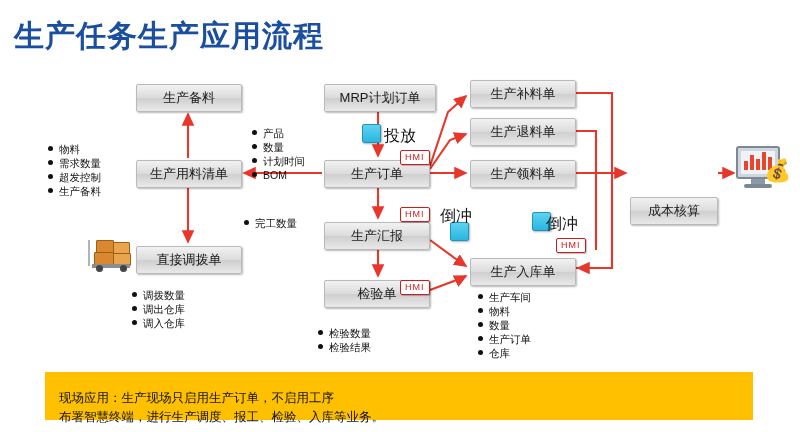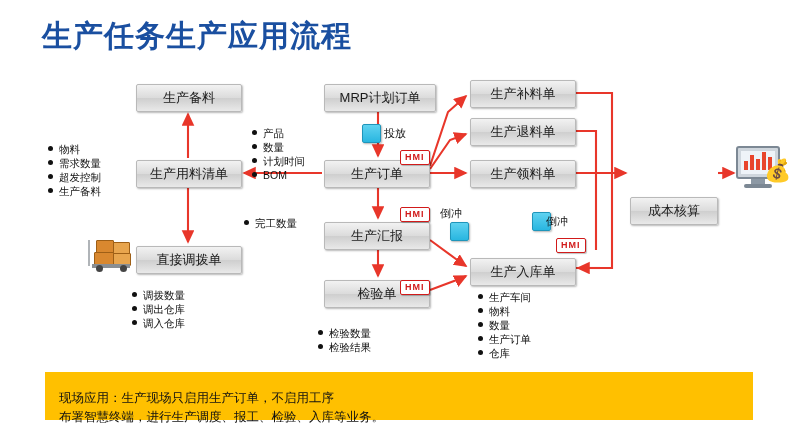--- a/index.html
+++ b/index.html
@@ -13,21 +13,20 @@
   #stage{position:relative;width:800px;height:432px;}
 
   .title{
     position:absolute;
     left:14px;top:16px;
     font-size:30px;
     font-weight:bold;
     color:#1a4fa0;
     letter-spacing:1px;
     white-space:nowrap;
-    margin-left:28px;
   }
 
   
   .box{
     position:absolute;
     background:linear-gradient(to bottom,#f2f2f2 0%,#dcdcdc 48%,#cfcfcf 52%,#e9e9e9 100%);
     border:1px solid #b9b9b9;
     border-radius:2px;
     box-shadow:1px 1px 2px rgba(0,0,0,0.28);
     display:flex;align-items:center;justify-content:center;
@@ -55,39 +54,39 @@
   
   svg.arrows{position:absolute;left:0;top:0;width:800px;height:432px;}
 
   
   .hmi{
     position:absolute;
     background:#ffffff;
     border:1px solid #d11a1a;
     color:#d11a1a;
     font-size:9px;
-    font-weight:bold;
+    font-weight:normal;
     letter-spacing:1px;
     padding:1px 4px 2px 4px;
     border-radius:2px;
     box-shadow:1px 1px 1px rgba(0,0,0,0.25);
     font-family:"Liberation Sans",sans-serif;
   }
 
   
   .cyan{
     position:absolute;
     background:linear-gradient(to bottom,#5fd2f0,#29b6e0);
     border:1px solid #1f95ba;
     border-radius:2px;
     box-shadow:1px 1px 2px rgba(0,0,0,0.3);
   }
   .cyanlabel{
     position:absolute;
-    font-size:11px;color:#111;white-space:nowrap;
+    font-size:16px;color:#111;white-space:nowrap;
   }
 
   
   .note{
     position:absolute;
     left:45px;top:372px;width:708px;height:48px;
     background:#ffc000;
     color:#111;
     font-size:12.5px;
     line-height:19px;

